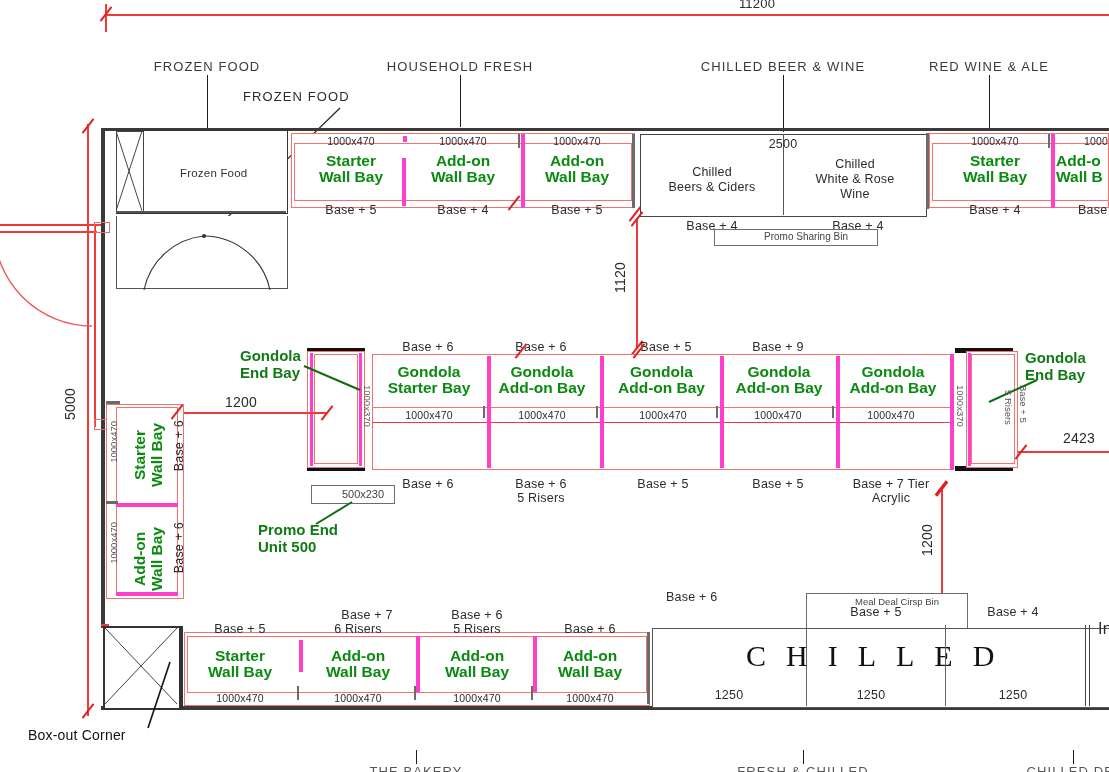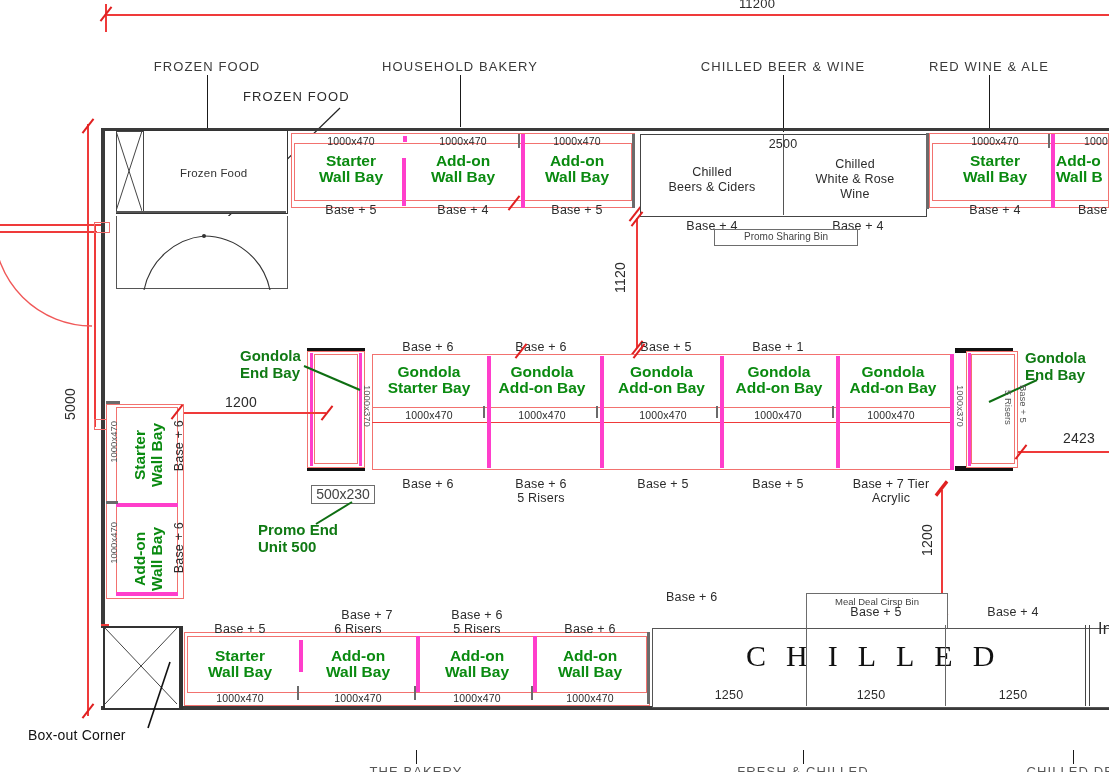--- a/index.html
+++ b/index.html
@@ -36,37 +36,37 @@
   .mg{position:absolute;background:#ff3ecb;}
   .blk{position:absolute;background:#111;}
   .gry{position:absolute;background:#6b6b6b;}
 
   .vert{writing-mode:vertical-rl;}
   .vert180{writing-mode:vertical-rl;transform:rotate(180deg);}
 
   .chilledword{position:absolute;font-family:"Liberation Serif","DejaVu Serif",serif;
     font-size:30px;letter-spacing:20px;color:#111;}
   .boxlbl{position:absolute;border:1px solid #6d6d6d;background:#fff;
-    font-size:10px;color:#444;text-align:center;line-height:1.05;}
+    font-size:10px;color:#444;text-align:center;line-height:1.05;padding-left:20px;}
   .leadline{position:absolute;background:#1a1a1a;}
 </style>
 </head>
 <body>
 
 <div id="plan">
 
   <div class="rline" style="left:105px;top:14px;width:1004px;height:1.5px;"></div>
   <div class="rline" style="left:105px;top:4px;width:1.5px;height:28px;"></div>
   <div class="tick" style="left:97px;top:13px;"></div>
   <div class="lbl c" style="left:757px;top:-4px;font-size:13px;">11200</div>
 
   <div class="cap" style="left:207px;top:59px;">FROZEN FOOD</div>
   <div class="leadline" style="left:207px;top:75px;width:1px;height:58px;"></div>
 
-  <div class="cap" style="left:460px;top:59px;">HOUSEHOLD BAKERY</div>
+  <div class="cap" style="left:460px;top:59px;">HOUSEHOLD FRESH</div>
   <div class="leadline" style="left:460px;top:75px;width:1px;height:52px;"></div>
 
   <div class="cap" style="left:783px;top:59px;">CHILLED BEER &amp; WINE</div>
   <div class="leadline" style="left:783px;top:75px;width:1px;height:57px;"></div>
 
   <div class="cap" style="left:989px;top:59px;">RED WINE &amp; ALE</div>
   <div class="leadline" style="left:989px;top:75px;width:1px;height:56px;"></div>
 
   <div class="lbl" style="left:243px;top:89px;font-size:13px;letter-spacing:1.1px;">FROZEN FOOD</div>
   <svg class="abs" style="left:190px;top:100px;width:160px;height:150px;">
@@ -173,21 +173,21 @@
   <div class="mg" style="left:310px;top:353px;width:3px;height:113px;"></div>
   <div class="mg" style="left:359px;top:353px;width:3px;height:113px;"></div>
   <div class="bayin" style="left:314px;top:354px;width:44px;height:110px;border:1px solid #f2726f;"></div>
   <div class="tiny9 vert" style="position:absolute;left:362px;top:385px;">1000x370</div>
 
   <div class="greenlead abs" style="left:240px;top:347px;width:90px;text-align:left;">Gondola<br>End Bay</div>
   <svg class="abs" style="left:300px;top:360px;width:70px;height:40px;">
     <line x1="4" y1="6" x2="60" y2="30" stroke="#0e6e12" stroke-width="2"></line>
   </svg>
 
-  <div class="boxlbl" style="left:311px;top:485px;width:62px;height:17px;line-height:16px;font-size:14px;">500x230</div>
+  <div class="boxlbl" style="left:311px;top:485px;width:62px;height:17px;line-height:16px;font-size:11px;">500x230</div>
   <div class="greenlead abs" style="left:258px;top:521px;width:100px;text-align:left;">Promo End<br>Unit 500</div>
   <svg class="abs" style="left:310px;top:500px;width:50px;height:28px;">
     <line x1="42" y1="2" x2="6" y2="24" stroke="#0e6e12" stroke-width="2"></line>
   </svg>
 
   <div class="rline" style="left:174px;top:412px;width:152px;height:1.5px;"></div>
   <div class="tick" style="left:168px;top:412px;"></div>
   <div class="tick" style="left:318px;top:412px;"></div>
   <div class="lbl c" style="left:241px;top:394px;font-size:14px;">1200</div>
 
@@ -212,21 +212,21 @@
   <div class="gry" style="left:596px;top:406px;width:2px;height:12px;"></div>
 
   <div class="lbl c" style="left:666px;top:340px;">Base + 5</div>
   <div class="tick" style="left:630px;top:350px;"></div>
   <div class="green abs" style="left:599px;top:364px;width:125px;">Gondola<br>Add-on Bay</div>
   <div class="lbl c" style="left:663px;top:409px;font-size:10.5px;">1000x470</div>
   <div class="lbl c" style="left:663px;top:477px;">Base + 5</div>
   <div class="mg" style="left:720px;top:356px;width:4px;height:112px;"></div>
   <div class="gry" style="left:716px;top:406px;width:2px;height:12px;"></div>
 
-  <div class="lbl c" style="left:778px;top:340px;">Base + 1</div>
+  <div class="lbl c" style="left:778px;top:340px;">Base + 9</div>
   <div class="green abs" style="left:720px;top:364px;width:118px;">Gondola<br>Add-on Bay</div>
   <div class="lbl c" style="left:778px;top:409px;font-size:10.5px;">1000x470</div>
   <div class="lbl c" style="left:778px;top:477px;">Base + 5</div>
   <div class="mg" style="left:836px;top:356px;width:4px;height:112px;"></div>
   <div class="gry" style="left:832px;top:406px;width:2px;height:12px;"></div>
 
   <div class="green abs" style="left:834px;top:364px;width:118px;">Gondola<br>Add-on Bay</div>
   <div class="lbl c" style="left:891px;top:409px;font-size:10.5px;">1000x470</div>
   <div class="lbl c" style="left:891px;top:477px;">Base + 7 Tier</div>
   <div class="lbl c" style="left:891px;top:491px;">Acrylic</div>

